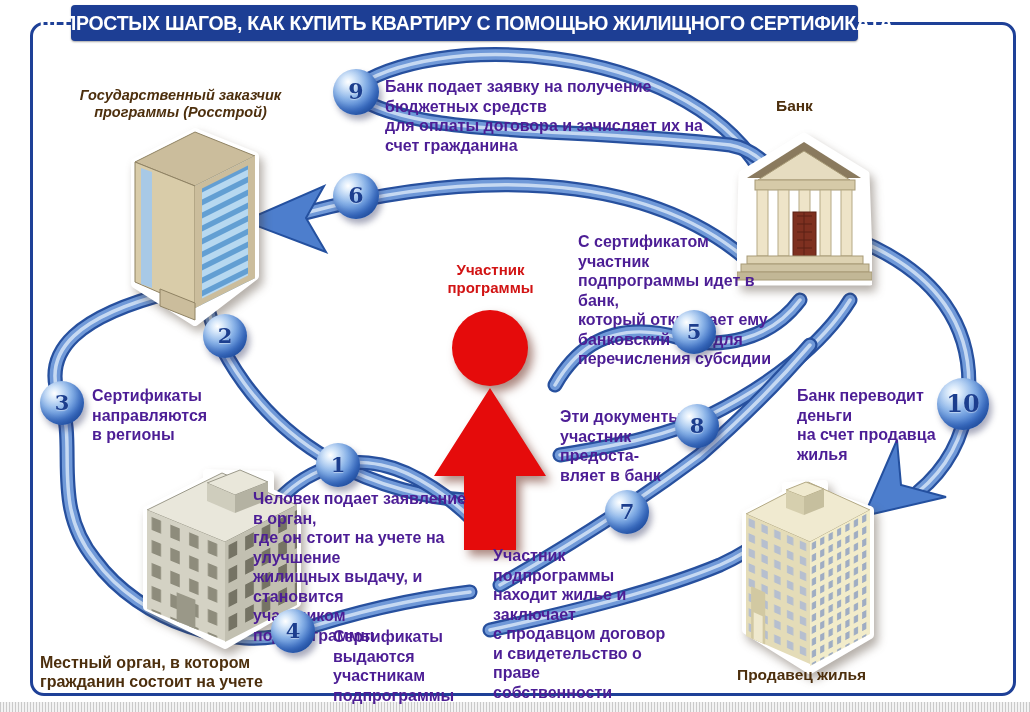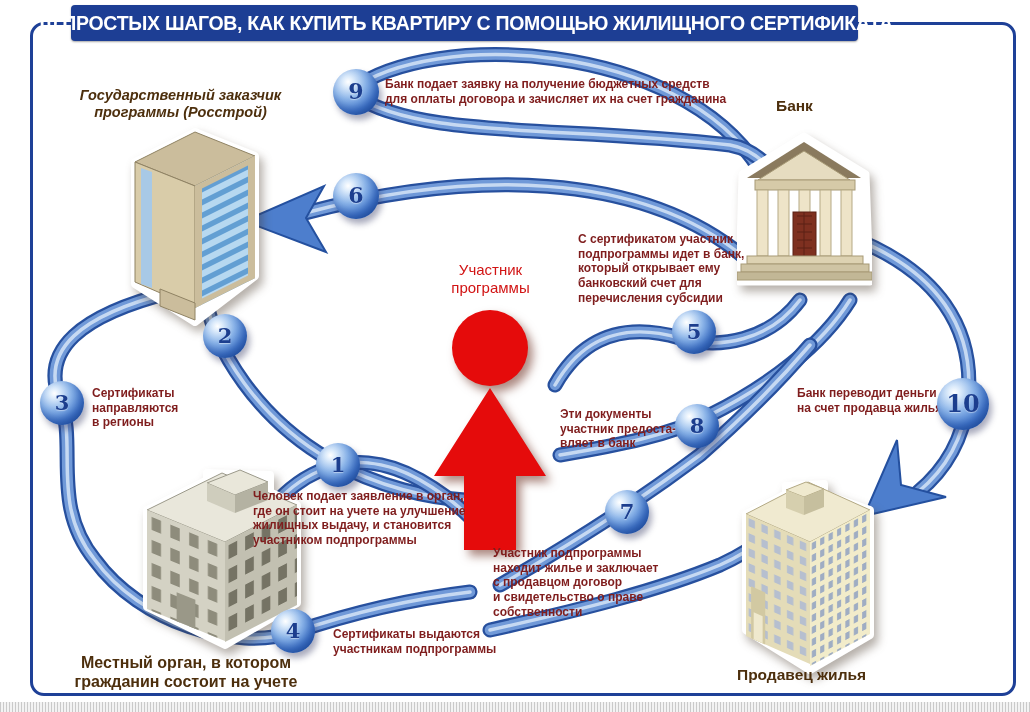--- a/index.html
+++ b/index.html
@@ -13,24 +13,24 @@
          box-shadow:0 1px 2px rgba(0,0,0,.35);}
   .title-band span{color:#ffffff;font-weight:bold;font-size:19.5px;letter-spacing:-0.3px;white-space:nowrap;}
   .fineprint{position:absolute;left:0;top:702px;width:1030px;height:10px;opacity:.75;
          background:repeating-linear-gradient(90deg,#b9b9b9 0 1px,#efefef 1px 3px),
                     repeating-linear-gradient(0deg,#d9d9d9 0 2px,#f4f4f4 2px 4px);}
   
   .tubes{position:absolute;left:0;top:0;z-index:1;}
   .building{position:absolute;z-index:2;filter:drop-shadow(4px 6px 5px rgba(70,55,40,.40));}
   .person{position:absolute;left:420px;top:300px;z-index:3;filter:drop-shadow(5px 6px 5px rgba(90,20,4,.50));}
   
-  .steptxt{position:absolute;z-index:4;color:#7f1d1d;font-weight:bold;font-size:12px;line-height:1.22;
+  .steptxt{position:absolute;z-index:4;color:#4c1d95;font-weight:bold;font-size:16px;line-height:1.22;
            white-space:pre-line;}
   .entlabel{position:absolute;z-index:4;color:#4d2f0d;font-weight:bold;white-space:pre-line;line-height:1.18;}
-  .partlabel{position:absolute;z-index:4;color:#d21414;font-weight:normal;font-size:15px;line-height:1.2;
+  .partlabel{position:absolute;z-index:4;color:#d21414;font-weight:bold;font-size:15px;line-height:1.2;
            text-align:center;white-space:pre-line;}
   
   .ball{position:absolute;z-index:5;border-radius:50%;display:flex;align-items:center;justify-content:center;
         background:radial-gradient(circle at 33% 28%, #ffffff 0%, #dcebfb 12%, #8cb5e9 38%, #4379cf 66%, #1d50a5 88%, #16418d 100%);
         box-shadow:3px 5px 6px rgba(40,45,90,.40), inset -4px -6px 9px rgba(16,48,120,.35);
         color:#1c3e8e;font-family:"DejaVu Serif", serif;font-weight:bold;
         text-shadow:0 1px 1px rgba(255,255,255,.45);}
   .ball span{transform:translateY(-1px);}
   .b-std{width:44px;height:44px;font-size:21px;}
   .b-big{width:46px;height:46px;font-size:22px;}
@@ -44,21 +44,21 @@
   .t3{left:92px;top:386px;width:130px;}
   .t4{left:333px;top:627px;width:195px;}
   .t5{left:578px;top:232px;width:195px;}
   .t6{left:385px;top:213px;width:225px;}
   .t7{left:493px;top:546px;width:195px;}
   .t8{left:560px;top:407px;width:140px;}
   .t9{left:385px;top:77px;width:355px;}
   .t10{left:797px;top:386px;width:180px;}
   .lab-gov{left:58px;top:87px;width:245px;text-align:center;font-size:14.5px;font-style:italic;}
   .lab-bank{left:776px;top:97px;width:120px;font-size:15.5px;}
-  .lab-local{left:40px;top:654px;width:292px;text-align:center;font-size:16px;}
+  .lab-local{left:40px;top:654px;width:292px;font-size:16px;}
   .lab-seller{left:737px;top:666px;width:180px;font-size:15.5px;}
   .lab-part{left:433px;top:261px;width:115px;}
 </style>
 </head>
 <body>
 
 <div class="stage">
 
   <div class="frame"></div>
 

